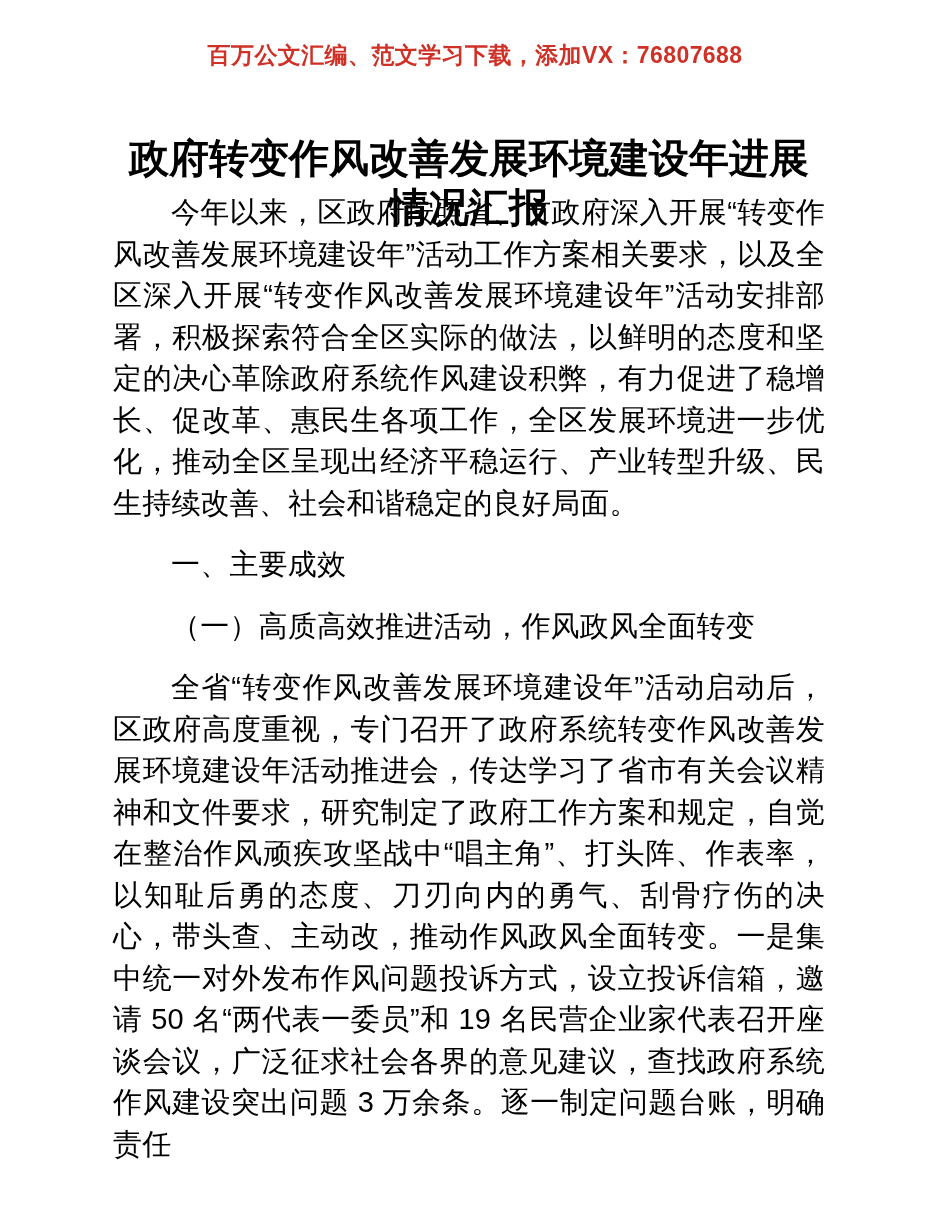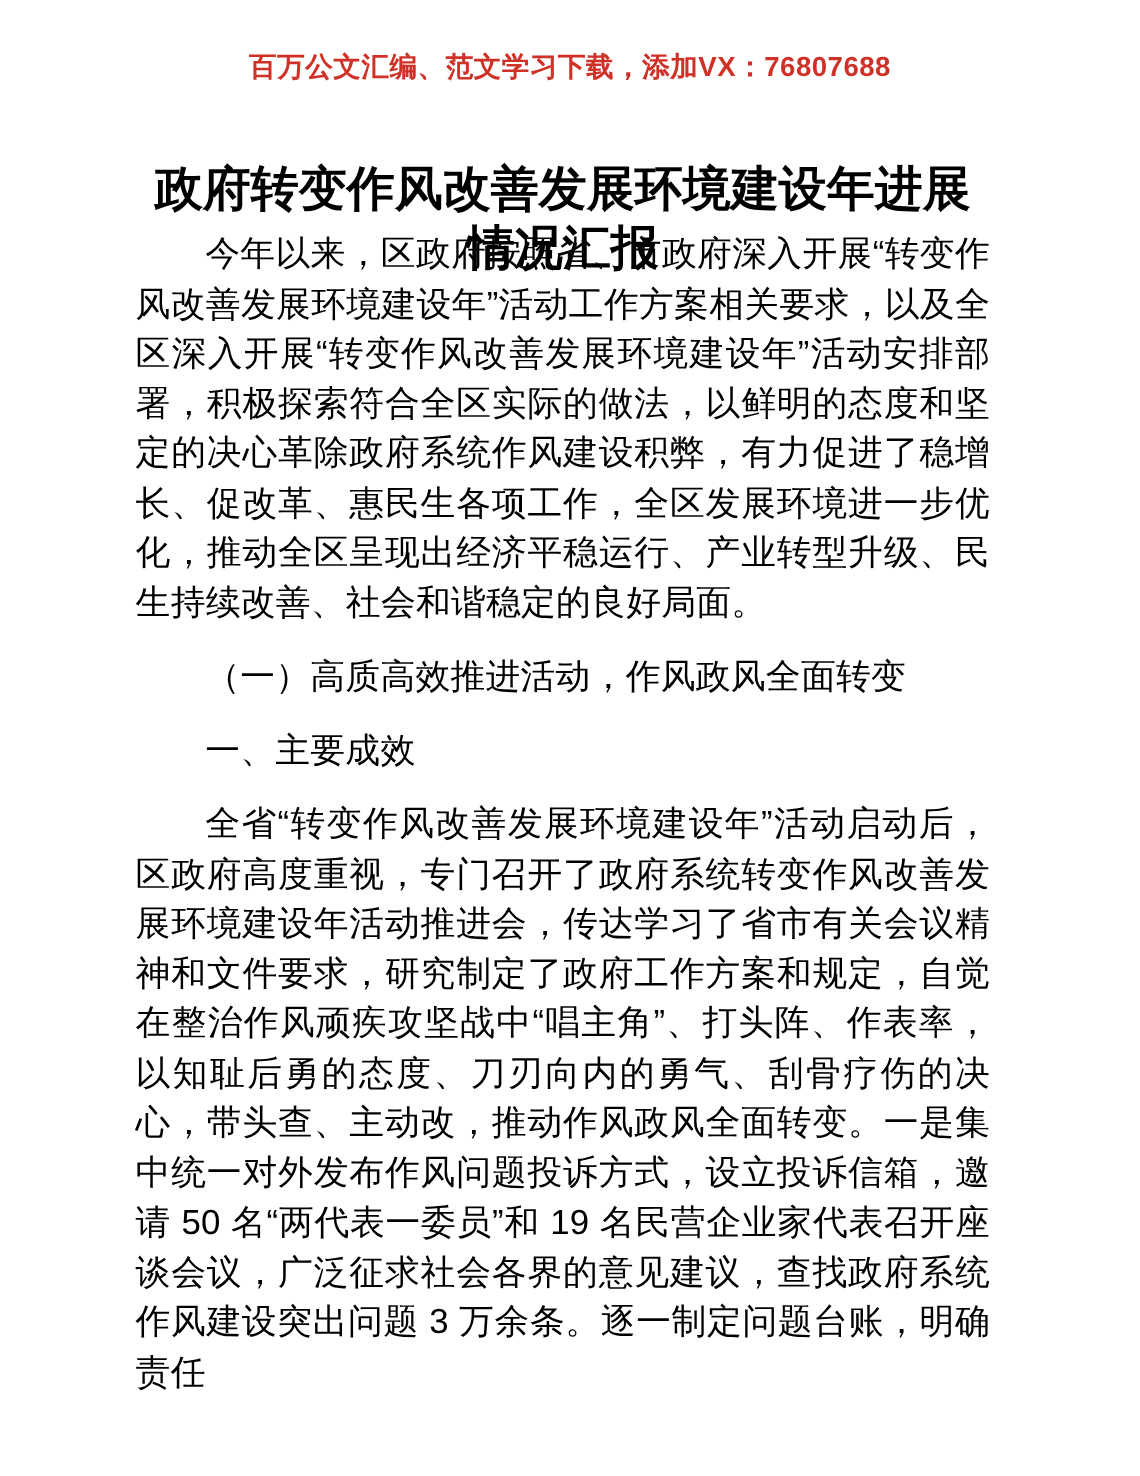--- a/index.html
+++ b/index.html
@@ -95,18 +95,18 @@
 <div class="page">
 
   <div class="promo-banner">
     <span class="promo-text" style="color: rgb(207, 49, 39);">百万公文汇编、范文学习下载，添加VX：76807688</span>
   </div>
 
   <h1 class="doc-title">政府转变作风改善发展环境建设年进展情况汇报</h1>
 
   <div class="body-block">
       <p class="para indent-2">今年以来，区政府按照省、市政府深入开展“转变作风改善发展环境建设年”活动工作方案相关要求，以及全区深入开展“转变作风改善发展环境建设年”活动安排部署，积极探索符合全区实际的做法，以鲜明的态度和坚定的决心革除政府系统作风建设积弊，有力促进了稳增长、促改革、惠民生各项工作，全区发展环境进一步优化，推动全区呈现出经济平稳运行、产业转型升级、民生持续改善、社会和谐稳定的良好局面。</p>
+      <p class="heading">一、主要成效</p>
       <p class="heading">（一）高质高效推进活动，作风政风全面转变</p>
-      <p class="heading">一、主要成效</p>
       <p class="para indent-2">全省“转变作风改善发展环境建设年”活动启动后，区政府高度重视，专门召开了政府系统转变作风改善发展环境建设年活动推进会，传达学习了省市有关会议精神和文件要求，研究制定了政府工作方案和规定，自觉在整治作风顽疾攻坚战中“唱主角”、打头阵、作表率，以知耻后勇的态度、刀刃向内的勇气、刮骨疗伤的决心，带头查、主动改，推动作风政风全面转变。一是集中统一对外发布作风问题投诉方式，设立投诉信箱，邀请 50 名“两代表一委员”和 19 名民营企业家代表召开座谈会议，广泛征求社会各界的意见建议，查找政府系统作风建设突出问题 3 万余条。逐一制定问题台账，明确责任</p>
     </div>
 
 </div>
 
 </body></html>

